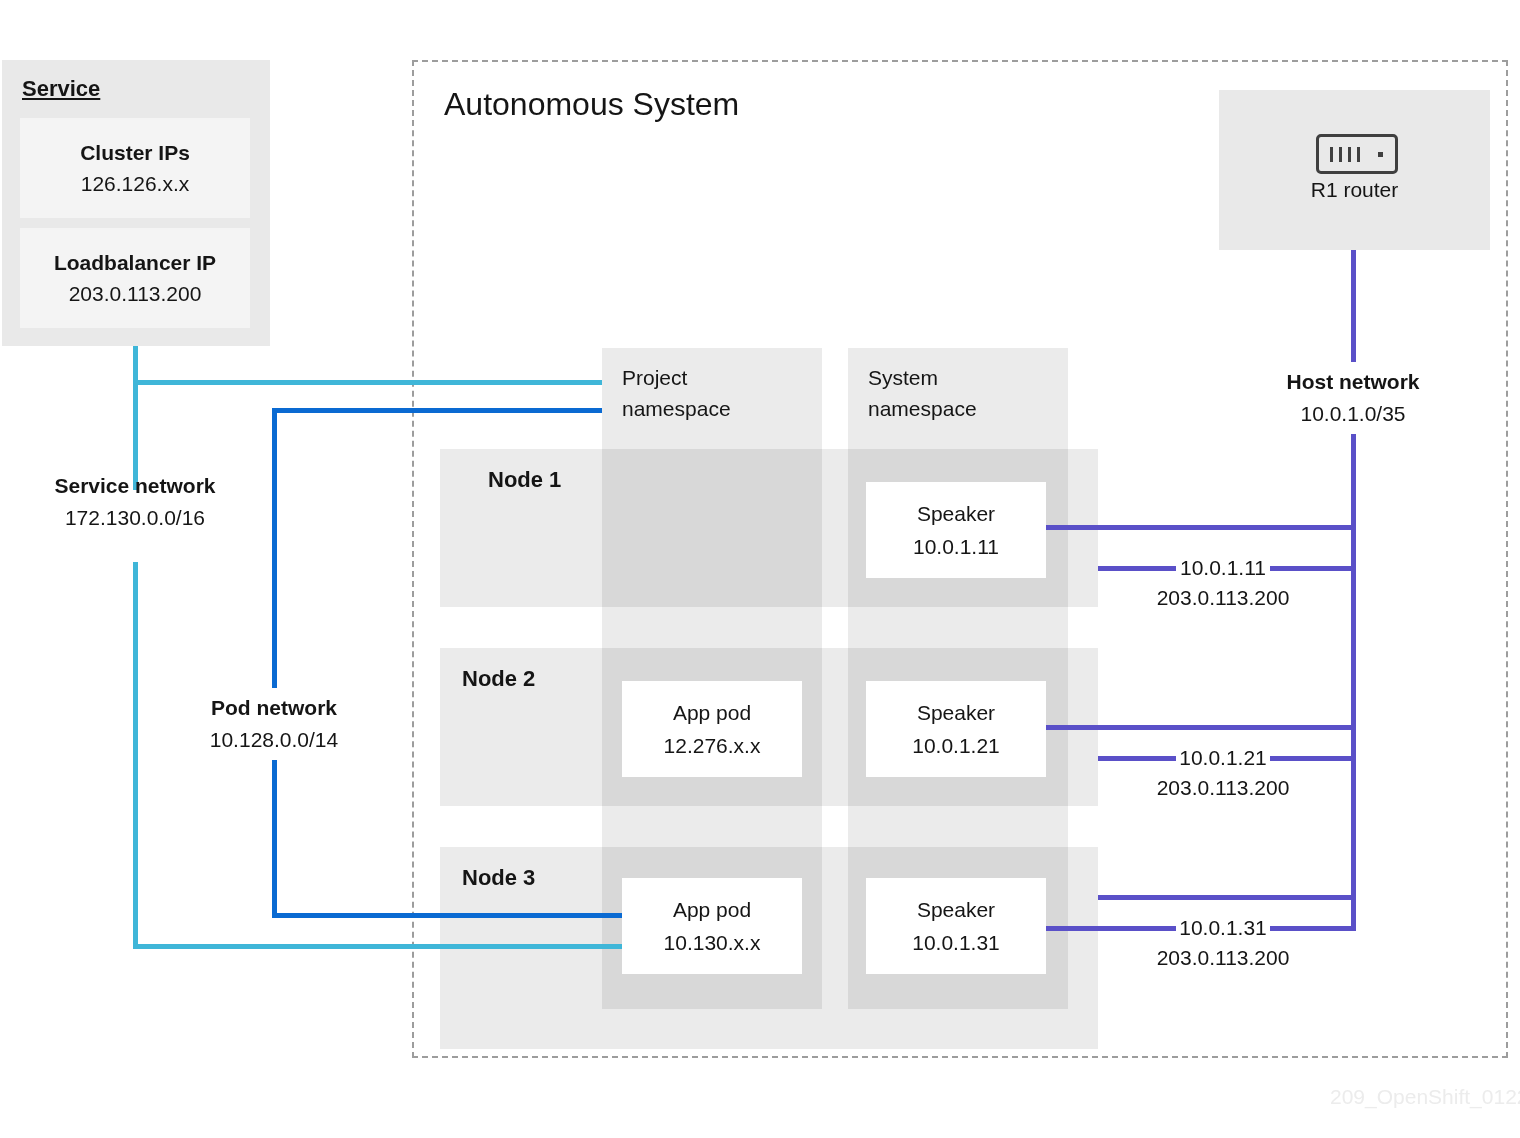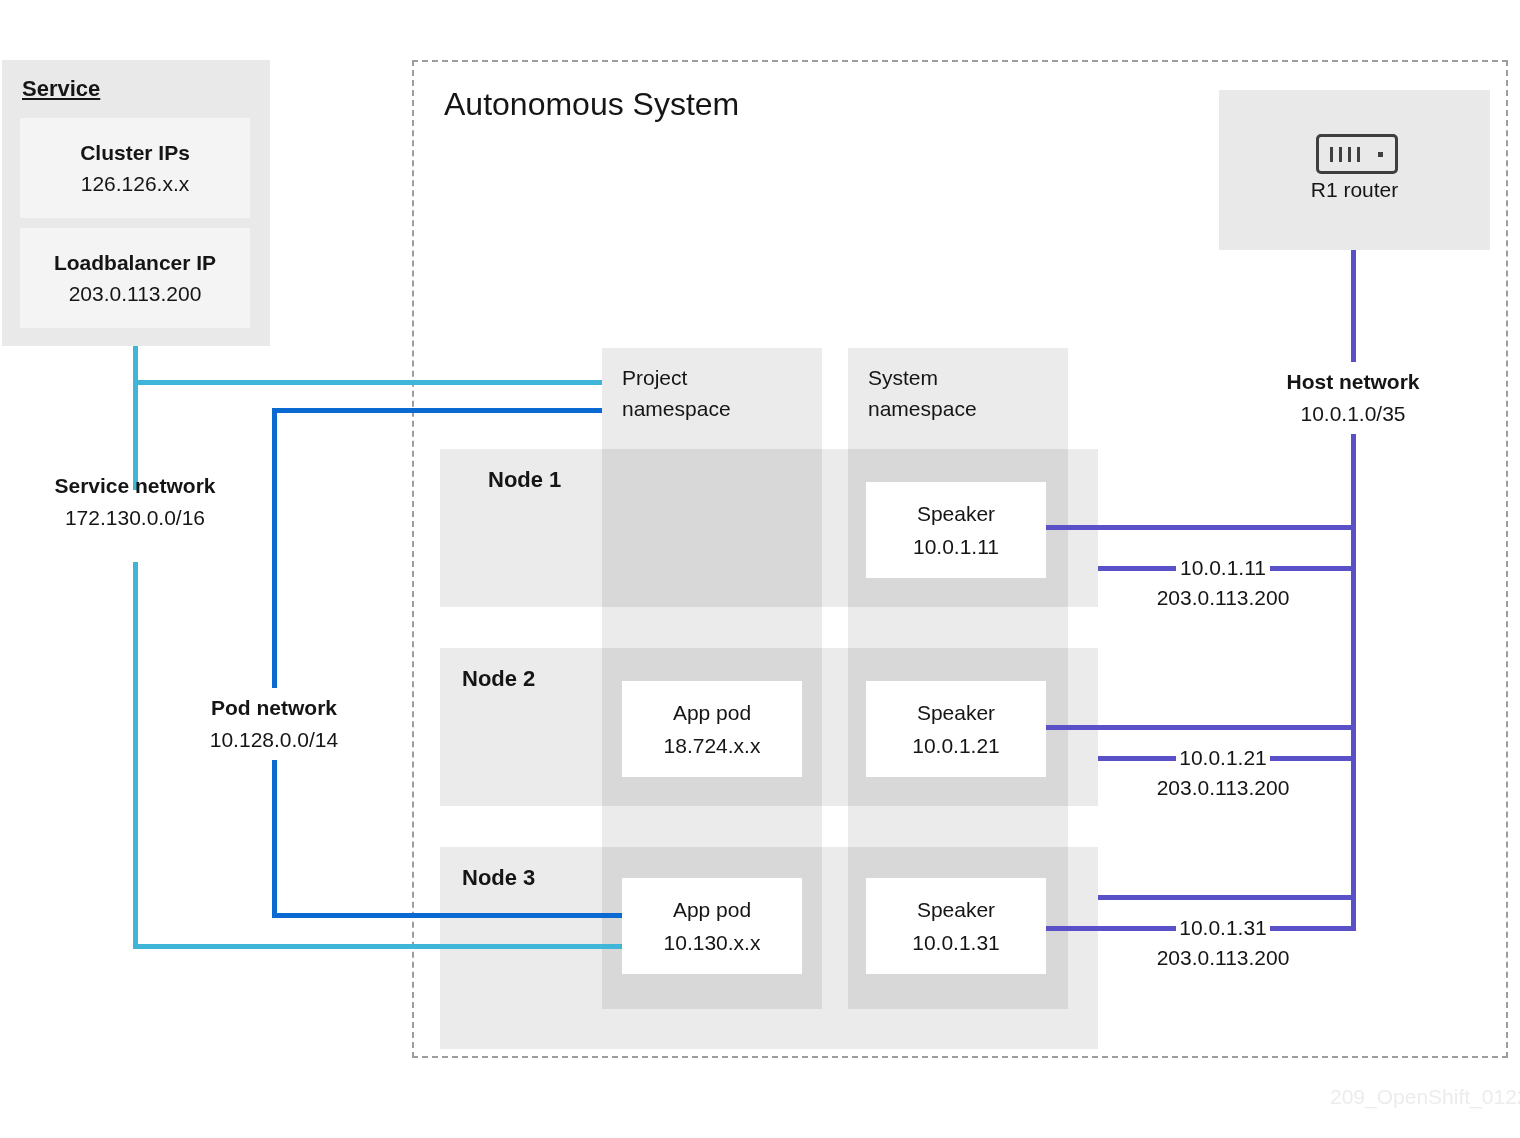--- a/index.html
+++ b/index.html
@@ -113,21 +113,21 @@
   <div class="abs hline" style="left: 1046px; top: 926px; width: 130px; background: rgb(90, 80, 200);"></div>
   <div class="abs hline" style="left: 1270px; top: 926px; width: 86px; background: rgb(90, 80, 200);"></div>
 
   <div class="abs whitebox" style="left:866px;top:482px;width:180px;height:96px;">
     <div class="bx-label">Speaker</div>
     <div>10.0.1.11</div>
   </div>
 
   <div class="abs whitebox" style="left:622px;top:681px;width:180px;height:96px;">
     <div class="bx-label">App pod</div>
-    <div>18.724.x.x</div>
+    <div>12.276.x.x</div>
   </div>
   <div class="abs whitebox" style="left:866px;top:681px;width:180px;height:96px;">
     <div class="bx-label">Speaker</div>
     <div>10.0.1.21</div>
   </div>
 
   <div class="abs whitebox" style="left:622px;top:878px;width:180px;height:96px;">
     <div class="bx-label">App pod</div>
     <div>10.130.x.x</div>
   </div>

